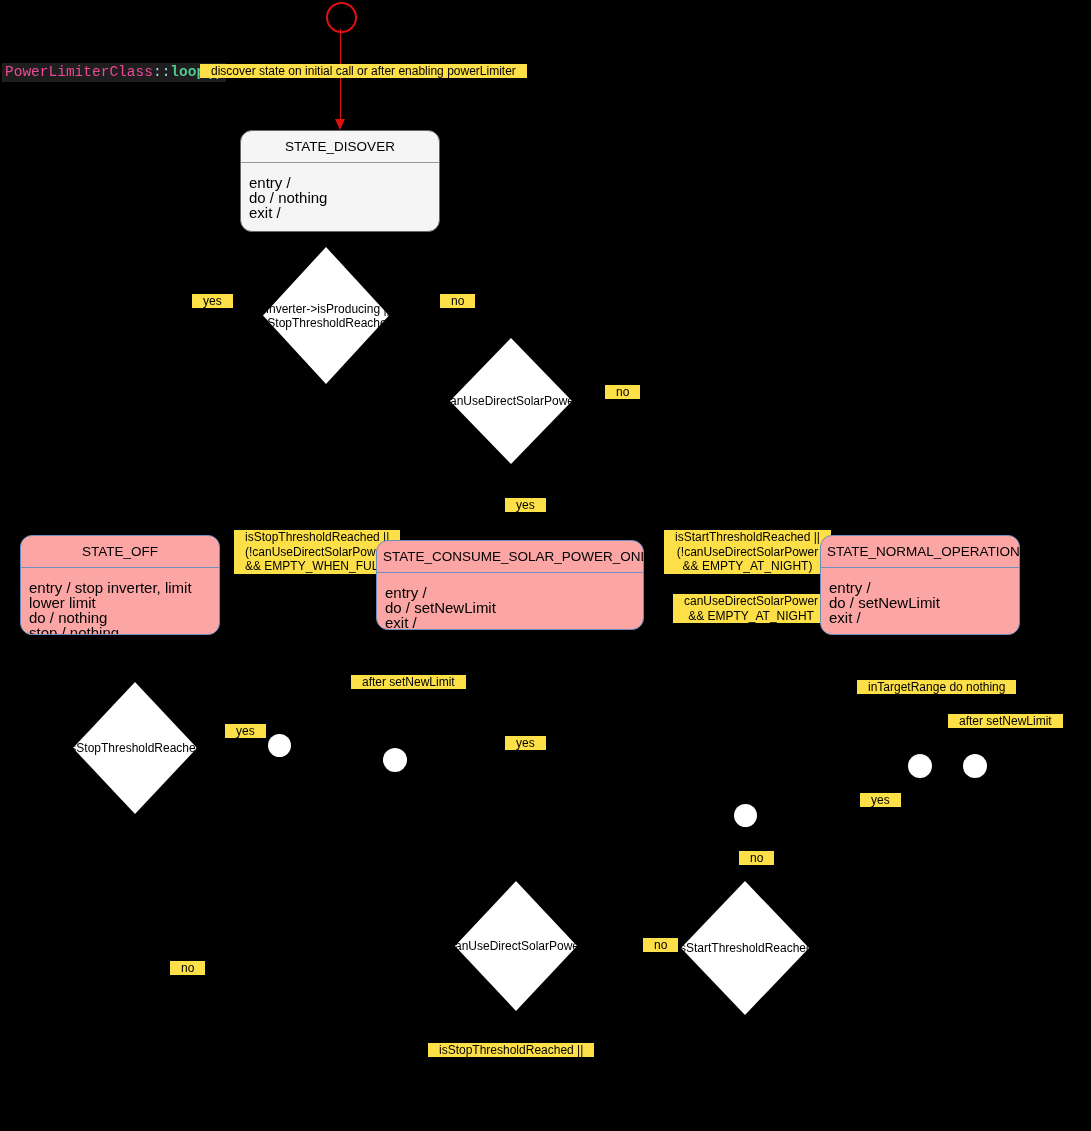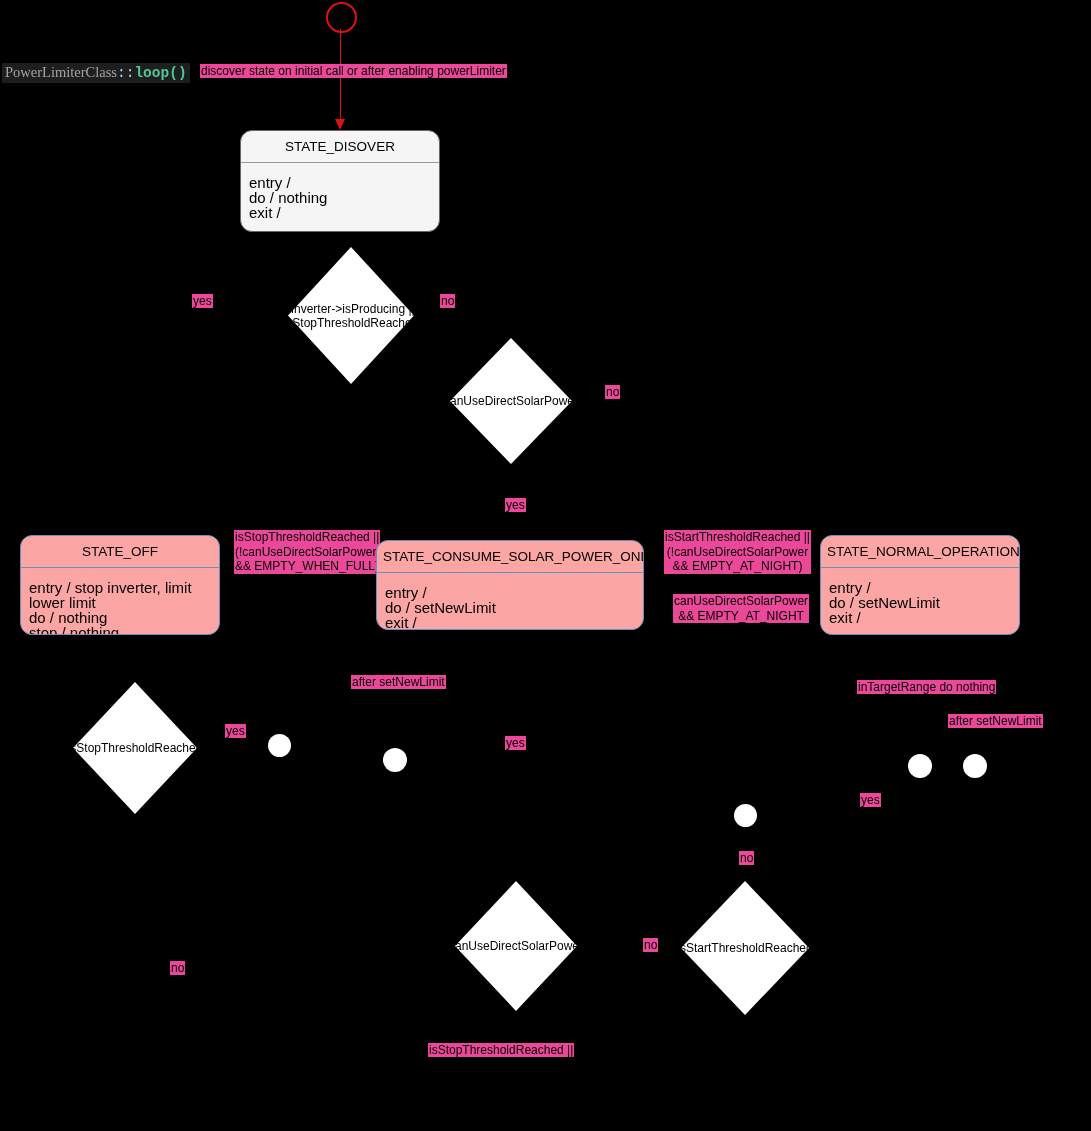--- a/index.html
+++ b/index.html
@@ -21,33 +21,33 @@
   .code-title {
     position: absolute;
     background: #1e1e1e;
     font-family: "Liberation Mono", monospace;
     font-size: 14.5px;
     letter-spacing: 0px;
     white-space: pre;
     padding: 1px 3px 2px 3px;
     line-height: 16px;
   }
-  .tok-class { color: #a3a3a3; font-family: Liberation Serif, serif; }
+  .tok-class { color: #ec4899; }
   .tok-op    { color: #9cdcfe; }
   .tok-fn    { color: #4ec994; font-weight: bold; }
 
   
   .edge-label {
     position: absolute;
-    background: #ec4899;
+    background: #fde047;
     color: #000000;
     font-size: 12px;
     line-height: 14px;
     white-space: pre;
-    padding: 0 1px;
+    padding: 0 11px;
   }
   .edge-label.multi { line-height: 14.5px; }
   .edge-label.center { text-align: center; }
 
   
   .state-box {
     position: absolute;
     border-radius: 12px;
     box-sizing: border-box;
     overflow: hidden;
@@ -143,21 +143,21 @@
   <div class="start-arrow-head" style="left:334.5px; top:119px;"></div>
 
   <div class="edge-label" style="left:200px; top:64px;">discover state on initial call or after enabling powerLimiter</div>
 
   <div class="state-box gray" style="left:240px; top:130px; width:200px; height:102px;">
     <div class="sb-title">STATE_DISOVER</div>
     <div class="sb-sep"></div>
     <div class="sb-body"><span>entry /</span><br><span>do / nothing</span><br><span>exit /</span></div>
   </div>
 
-  <div class="diamond" style="left:288px; top:247px; width:126px; height:137px;">
+  <div class="diamond" style="left:263px; top:247px; width:126px; height:137px;">
     <div class="dia-shape"></div>
     <div class="dia-text">!Inverter-&gt;isProducing ||
 isStopThresholdReached</div>
   </div>
   <div class="edge-label" style="left:192px; top:294px;">yes</div>
   <div class="edge-label" style="left:440px; top:294px;">no</div>
 
   <div class="diamond" style="left:450px; top:338px; width:122px; height:126px;">
     <div class="dia-shape"></div>
     <div class="dia-text">canUseDirectSolarPower</div>

